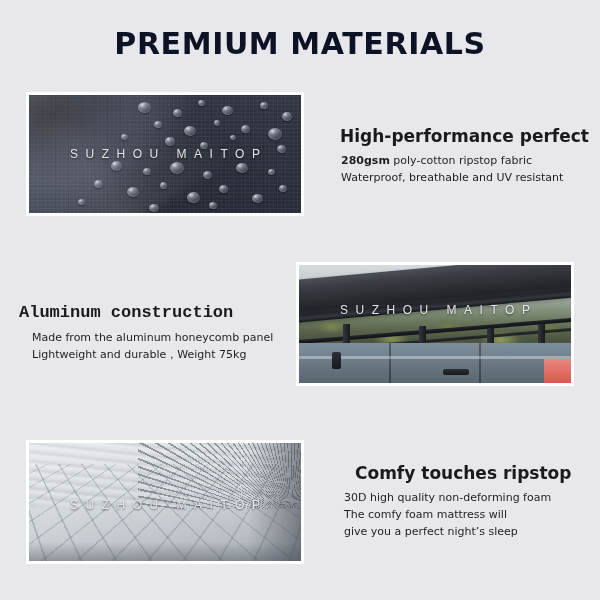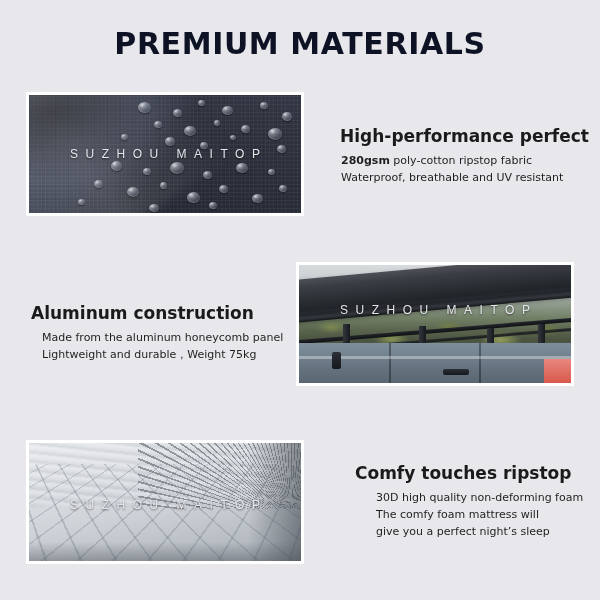--- a/index.html
+++ b/index.html
@@ -210,24 +210,24 @@
     font-size: 11px;
     line-height: 17px;
     color: #1f1f1f;
     white-space: pre-line;
     font-family: "DejaVu Sans", sans-serif;
   }
   .feature-body b { font-weight: 700; }
 
   #head-fabric   { left: 340px; top: 126px; }
   #body-fabric   { left: 341px; top: 152px; }
-  #head-alu      { left: 31px;  top: 303px; }
-  #body-alu      { left: 32px;  top: 329px; margin-left: 10px; }
+  #head-alu      { left: 19px;  top: 303px; font-family: Liberation Mono, monospace; }
+  #body-alu      { left: 32px;  top: 329px; }
   #head-mattress { left: 355px; top: 463px; }
-  #body-mattress { left: 376px; top: 489px; }
+  #body-mattress { left: 344px; top: 489px; }
 </style>
 </head>
 <body>
 
 <div class="page-title">PREMIUM MATERIALS</div>
 
 <div class="photo" id="photo-fabric">
   <div class="photo-inner">
     <div class="fabric-base"></div>
     <div class="fabric-weave"></div>

